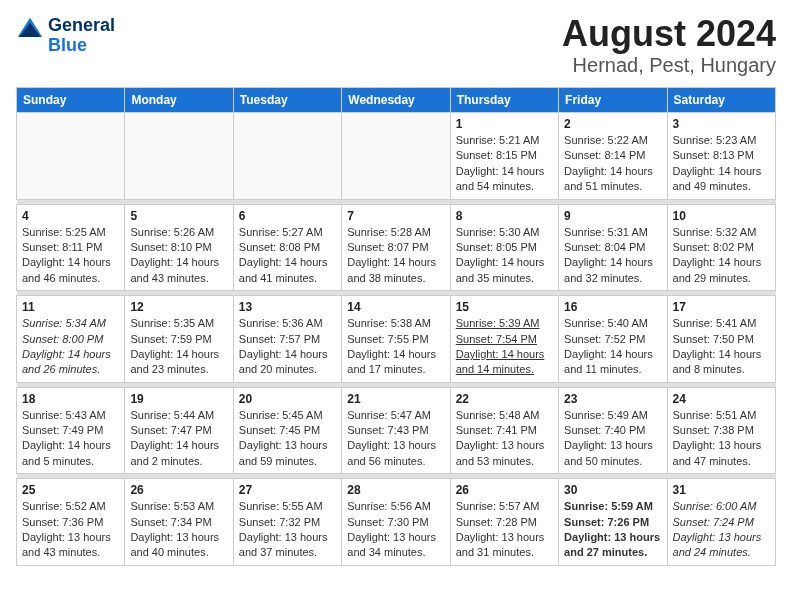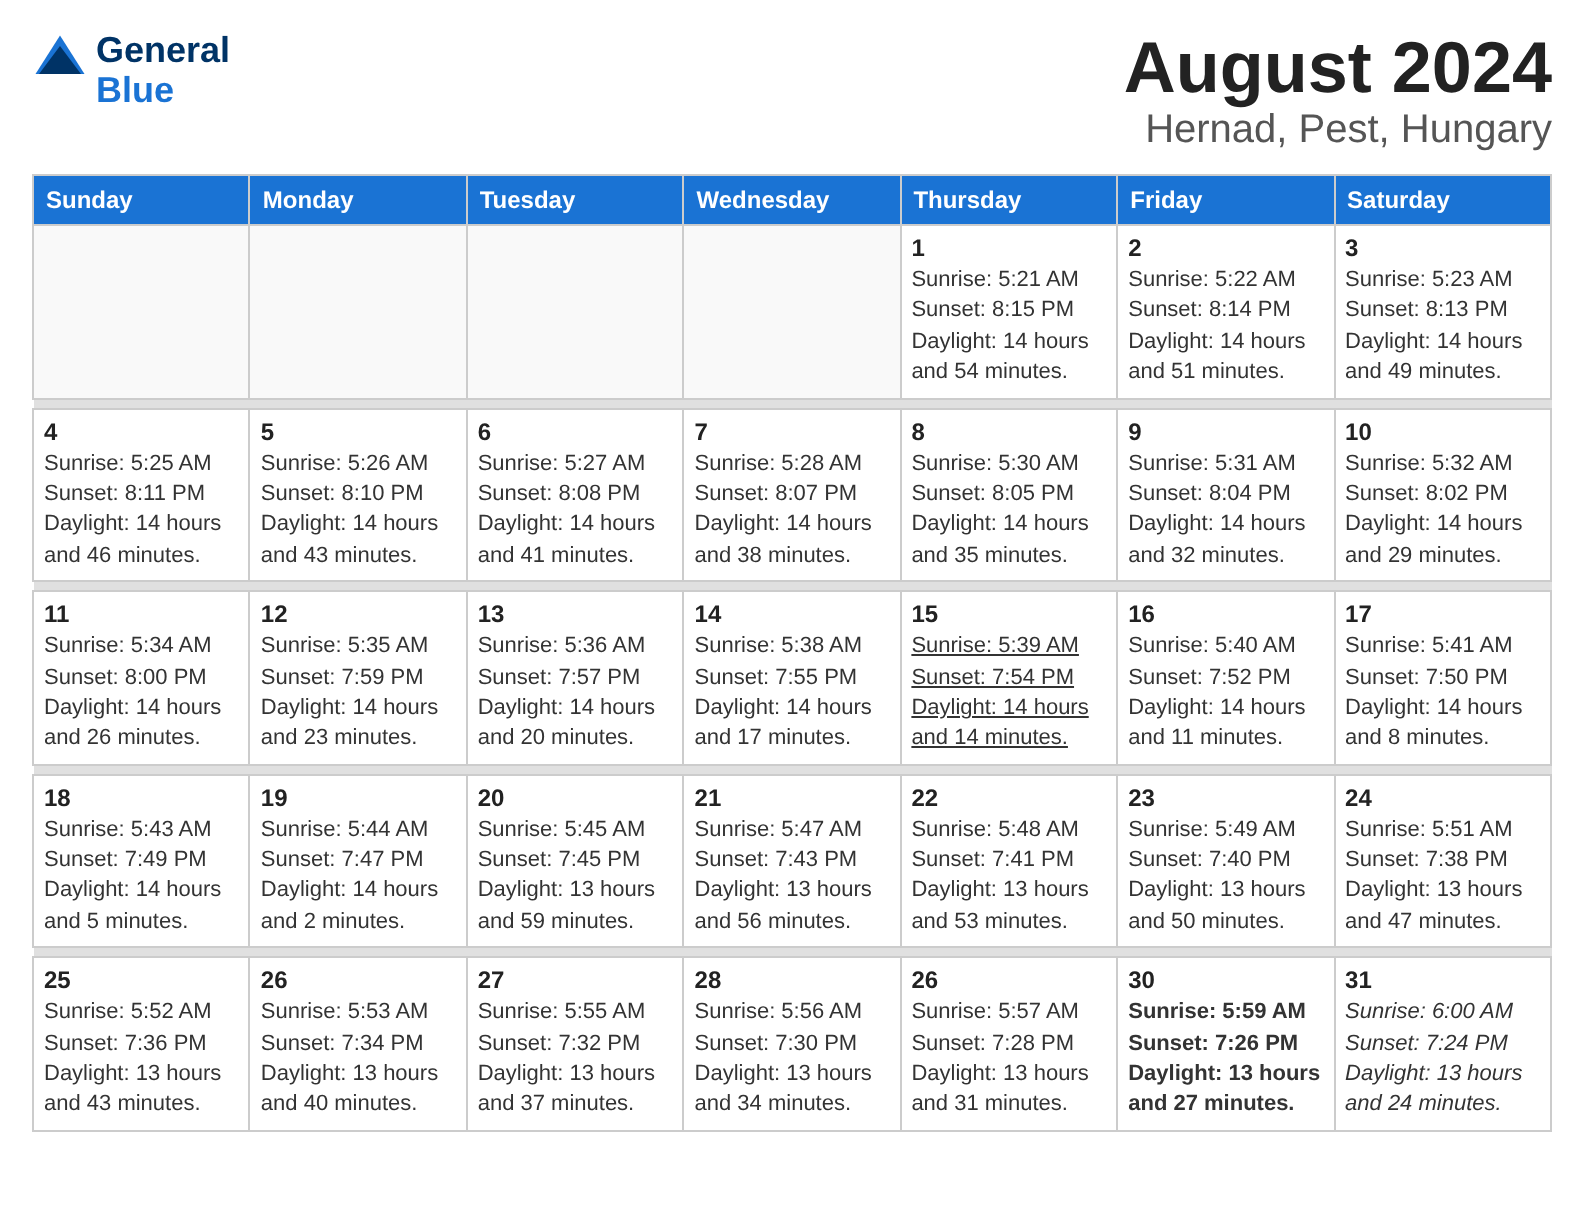--- a/index.html
+++ b/index.html
@@ -199,21 +199,21 @@
 Daylight: 14 hours
 and 29 minutes.</div>
         </td>
       </tr>
       <tr>
         <td colspan="7" style="background-color: rgb(224, 224, 224); padding: 2px; border: none;"></td>
       </tr>
       <tr class="week-row">
         <td>
           <span class="day-num">11</span>
-          <div class="day-info" style="white-space: pre-line;">Sunrise: 5:34 AM
+          <div class="day-info" style="white-space: pre-line; font-style: italic;">Sunrise: 5:34 AM
 Sunset: 8:00 PM
 Daylight: 14 hours
 and 26 minutes.</div>
         </td>
         <td>
           <span class="day-num">12</span>
           <div class="day-info" style="white-space: pre-line;">Sunrise: 5:35 AM
 Sunset: 7:59 PM
 Daylight: 14 hours
 and 23 minutes.</div>

